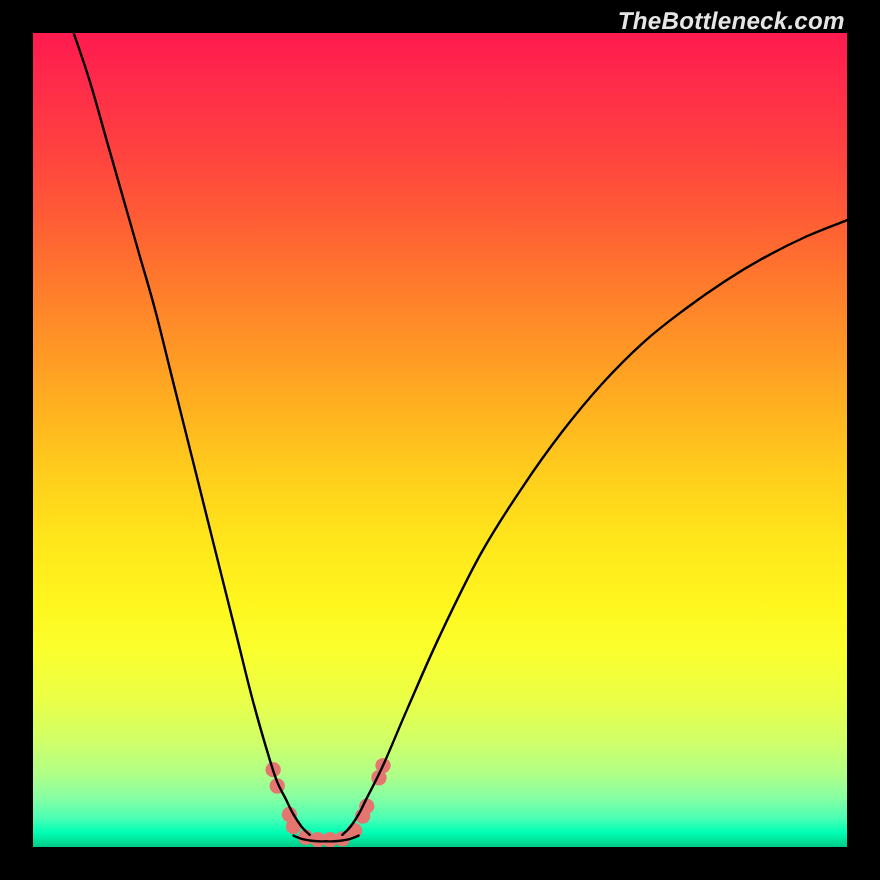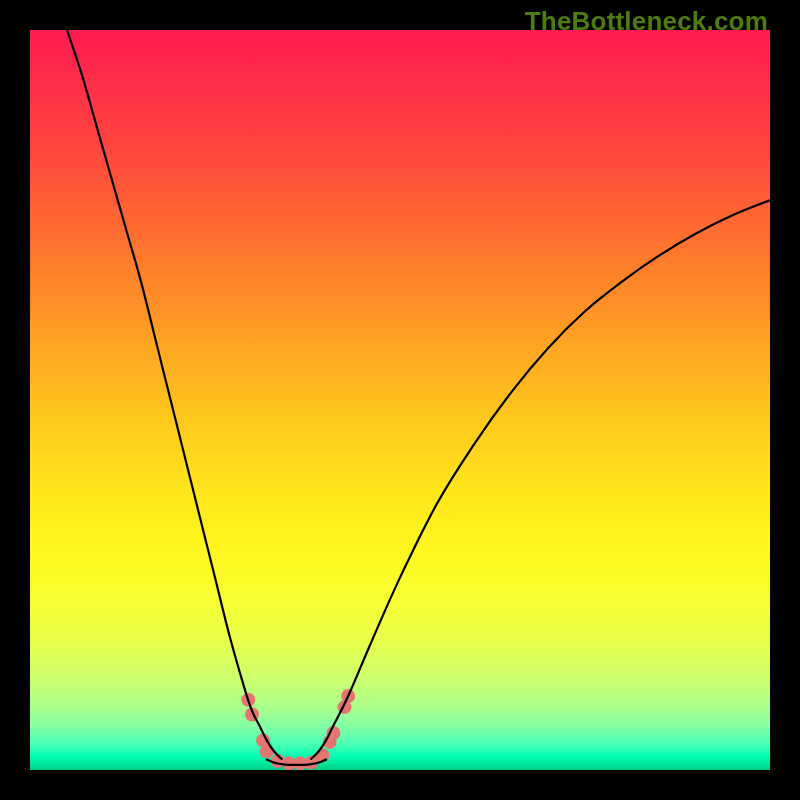--- a/index.html
+++ b/index.html
@@ -43,25 +43,26 @@
       #00ffb5 98.2%,
       #00e49a 99.2%,
       #00c986 100%
     );
   }
   .watermark {
     position: absolute;
     top: 6px;
     right: 32px;
     font-family: Arial, Helvetica, sans-serif;
-    font-size: 26px;
+    font-size: 22px;
     font-weight: 600;
-    color: #4d7c0f;
+    color: #e5e5e5;
     letter-spacing: 0.2px;
     user-select: none;
+    font-style: italic;
   }
   svg.curves {
     position: absolute;
     inset: 0;
     width: 740px;
     height: 740px;
   }
   .curve-line {
     fill: none;
     stroke: #000;

